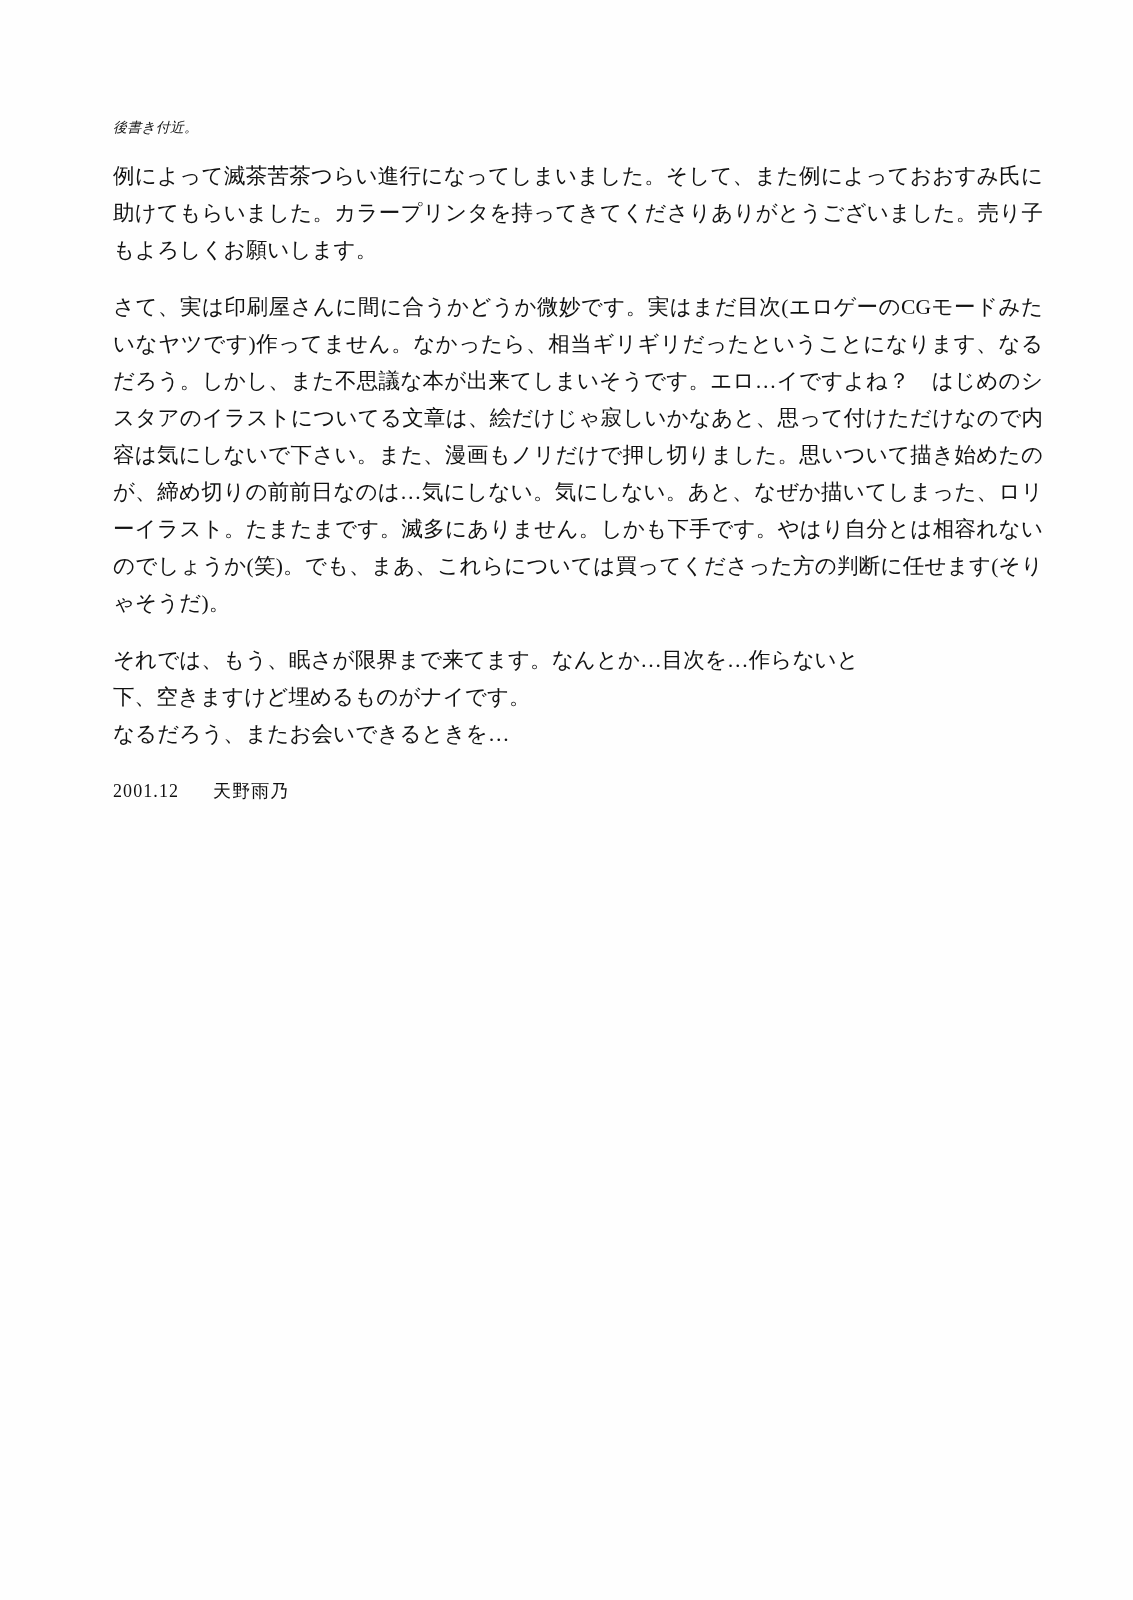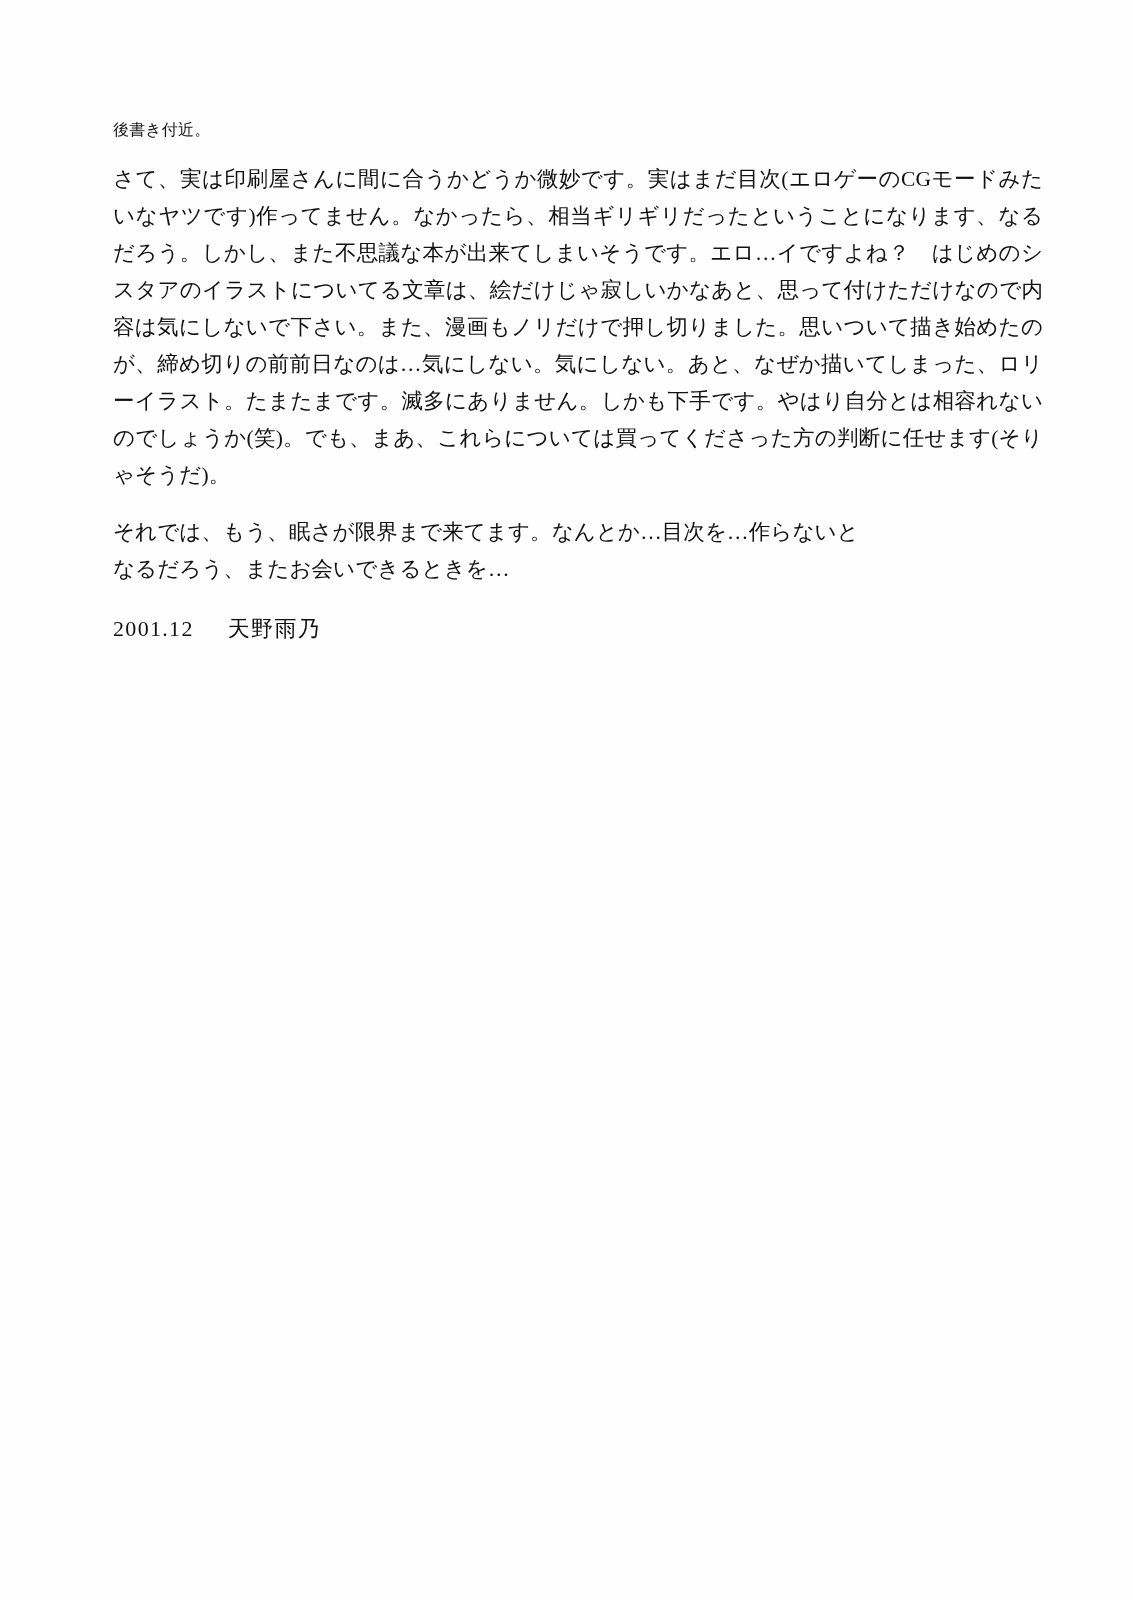--- a/index.html
+++ b/index.html
@@ -23,25 +23,26 @@
     height: 1600px;
     background: #fefefe;
   }
   .content {
     position: absolute;
     left: 113px;
     top: 118px;
     width: 930px;
   }
   .heading {
-    font-size: 16px;
+    font-size: 14px;
     line-height: 1.45;
     letter-spacing: 0.01em;
     margin: 0 0 20px 0;
     color: #151515;
+    font-style: italic;
   }
   .para {
     font-size: 21.5px;
     line-height: 1.72;
     letter-spacing: 0.005em;
     margin: 0 0 20px 0;
     text-align: justify;
     text-justify: inter-character;
     color: #111111;
   }
@@ -49,44 +50,46 @@
     margin: 0 0 26px 0;
   }
   .lines .line {
     font-size: 21.5px;
     line-height: 1.72;
     letter-spacing: 0.005em;
     color: #111111;
     white-space: pre-wrap;
   }
   .signature {
-    font-size: 22px;
+    font-size: 18px;
     letter-spacing: 0.06em;
     margin: 10px 0 0 0;
     color: #101010;
     font-family: Liberation Serif, serif;
   }
   .signature .date {
     margin-right: 34px;
   }
 </style>
 </head>
 <body>
 
 <div class="page">
   <div class="content">
 
     <p class="heading">後書き付近。</p>
 
+    <p class="para">例によって滅茶苦茶つらい進行になってしまいました。そして、また例によっておおすみ氏に助けてもらいました。カラープリンタを持ってきてくださりありがとうございました。売り子もよろしくお願いします。</p>
 
     <p class="para">さて、実は印刷屋さんに間に合うかどうか微妙です。実はまだ目次(エロゲーのCGモードみたいなヤツです)作ってません。なかったら、相当ギリギリだったということになります、なるだろう。しかし、また不思議な本が出来てしまいそうです。エロ…イですよね？　はじめのシスタアのイラストについてる文章は、絵だけじゃ寂しいかなあと、思って付けただけなので内容は気にしないで下さい。また、漫画もノリだけで押し切りました。思いついて描き始めたのが、締め切りの前前日なのは…気にしない。気にしない。あと、なぜか描いてしまった、ロリーイラスト。たまたまです。滅多にありません。しかも下手です。やはり自分とは相容れないのでしょうか(笑)。でも、まあ、これらについては買ってくださった方の判断に任せます(そりゃそうだ)。</p>
 
 
     <div class="lines">
       <div class="line">それでは、もう、眠さが限界まで来てます。なんとか…目次を…作らないと</div>
+      <div class="line">下、空きますけど埋めるものがナイです。</div>
       <div class="line">なるだろう、またお会いできるときを…</div>
     </div>
 
     <p class="signature">
       <span class="date">2001.12</span><span class="author">天野雨乃</span>
     </p>
 
   </div>
 </div>
 

